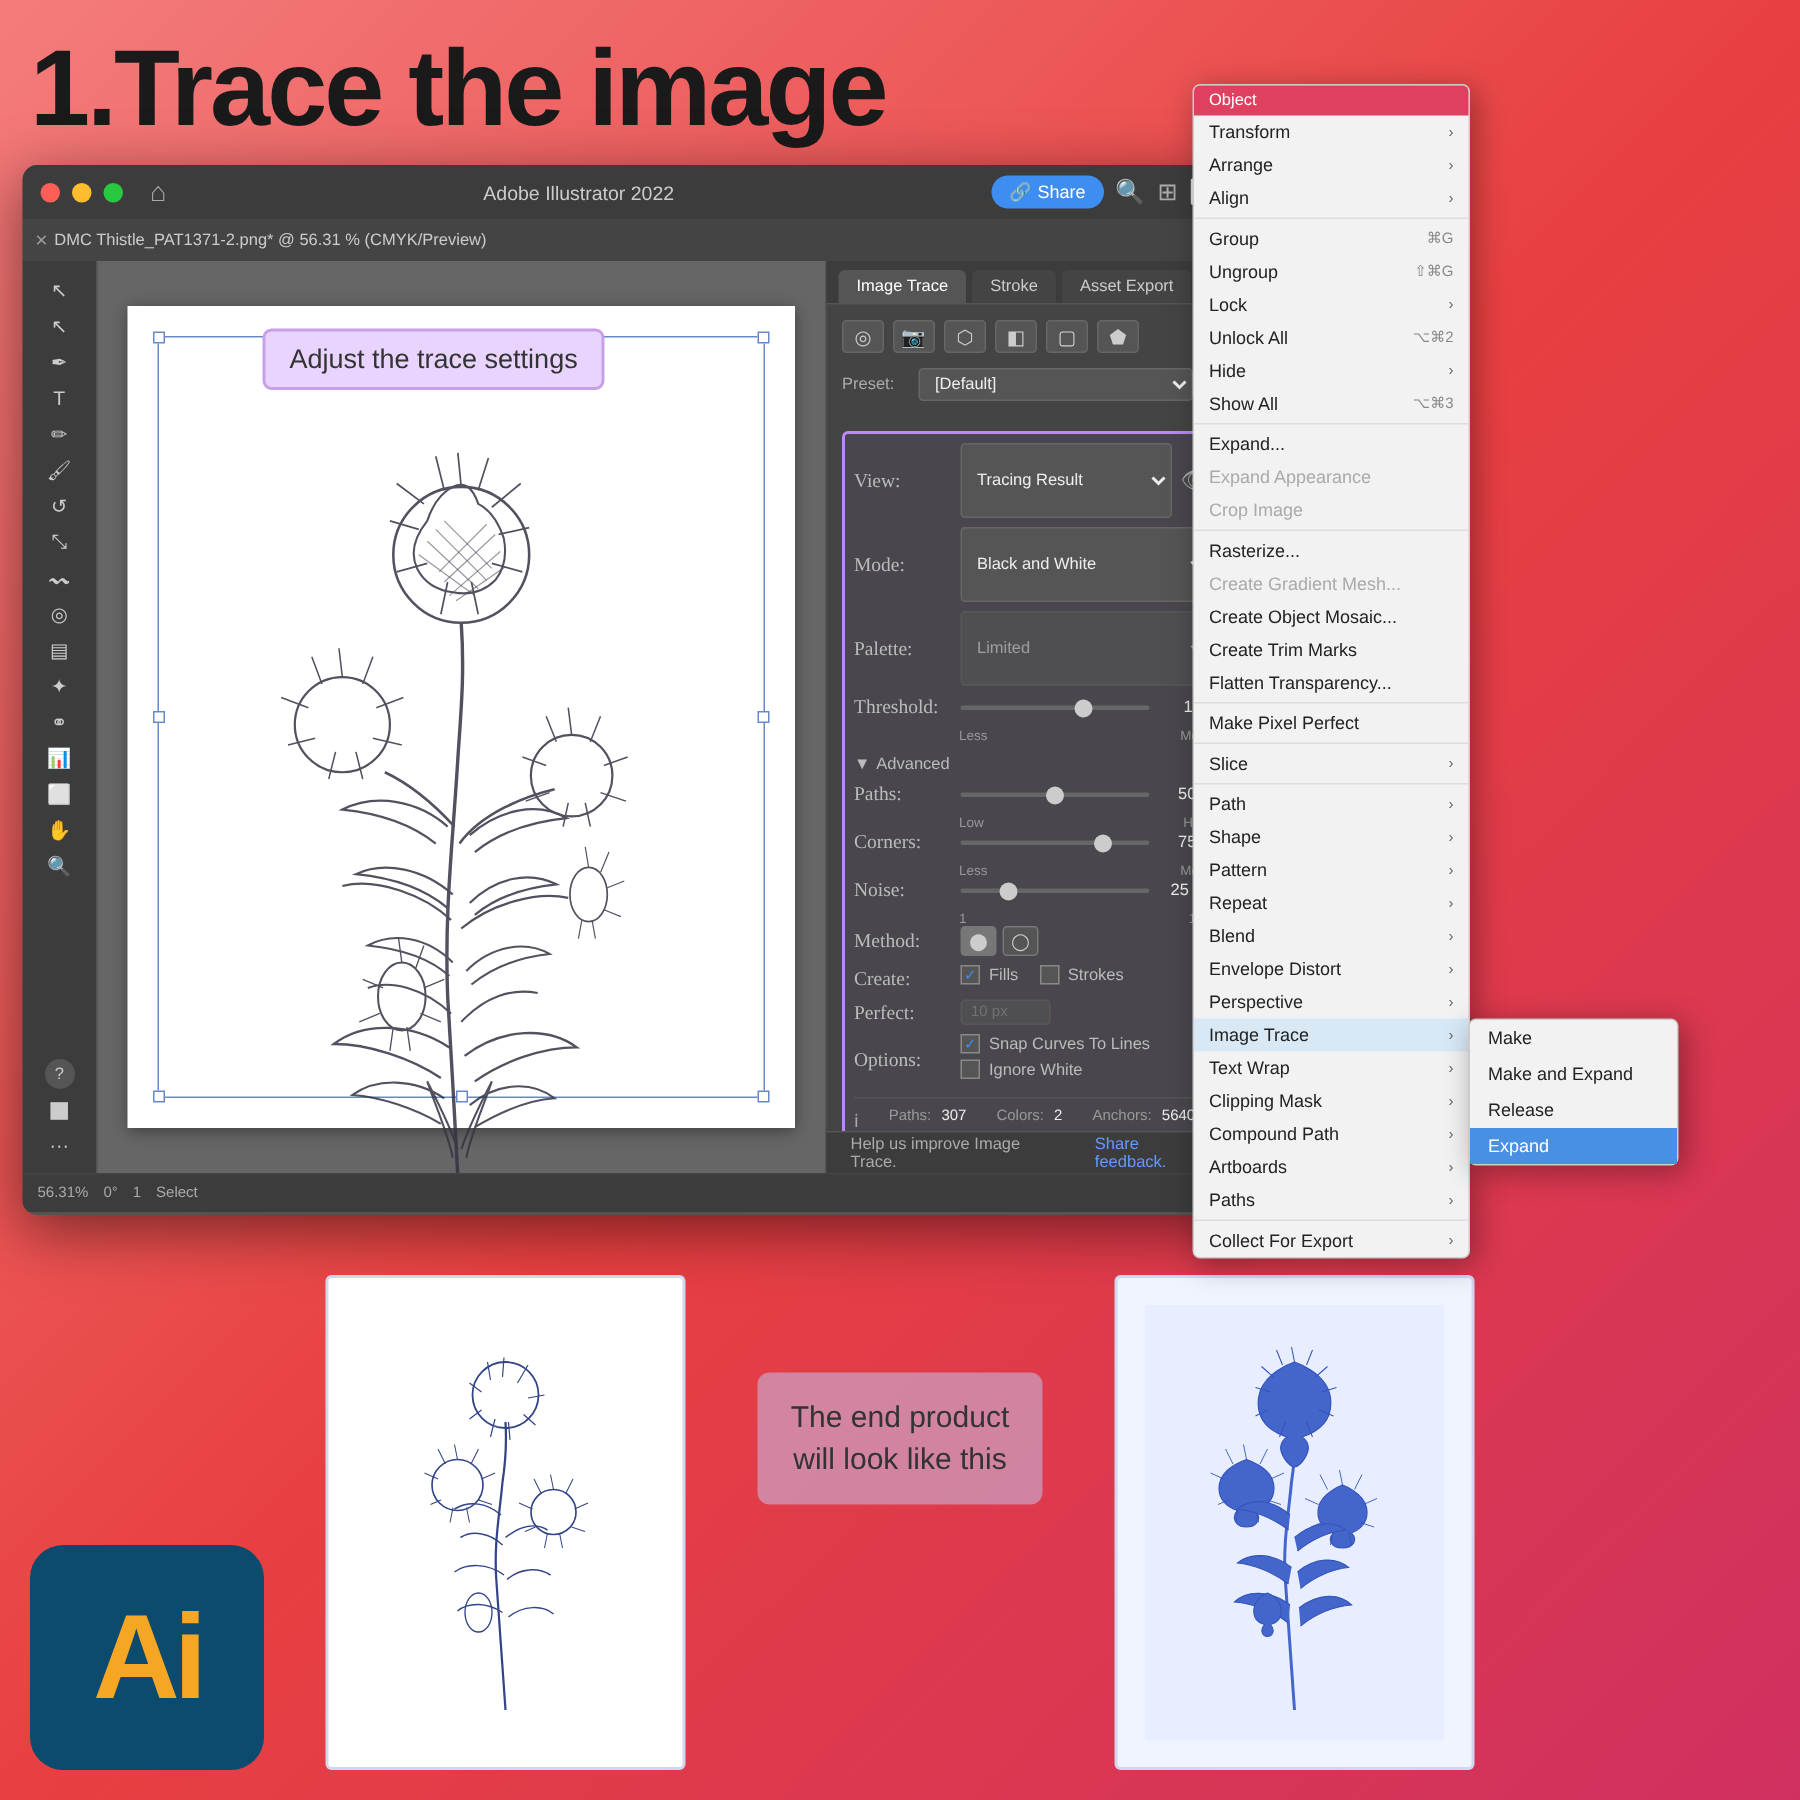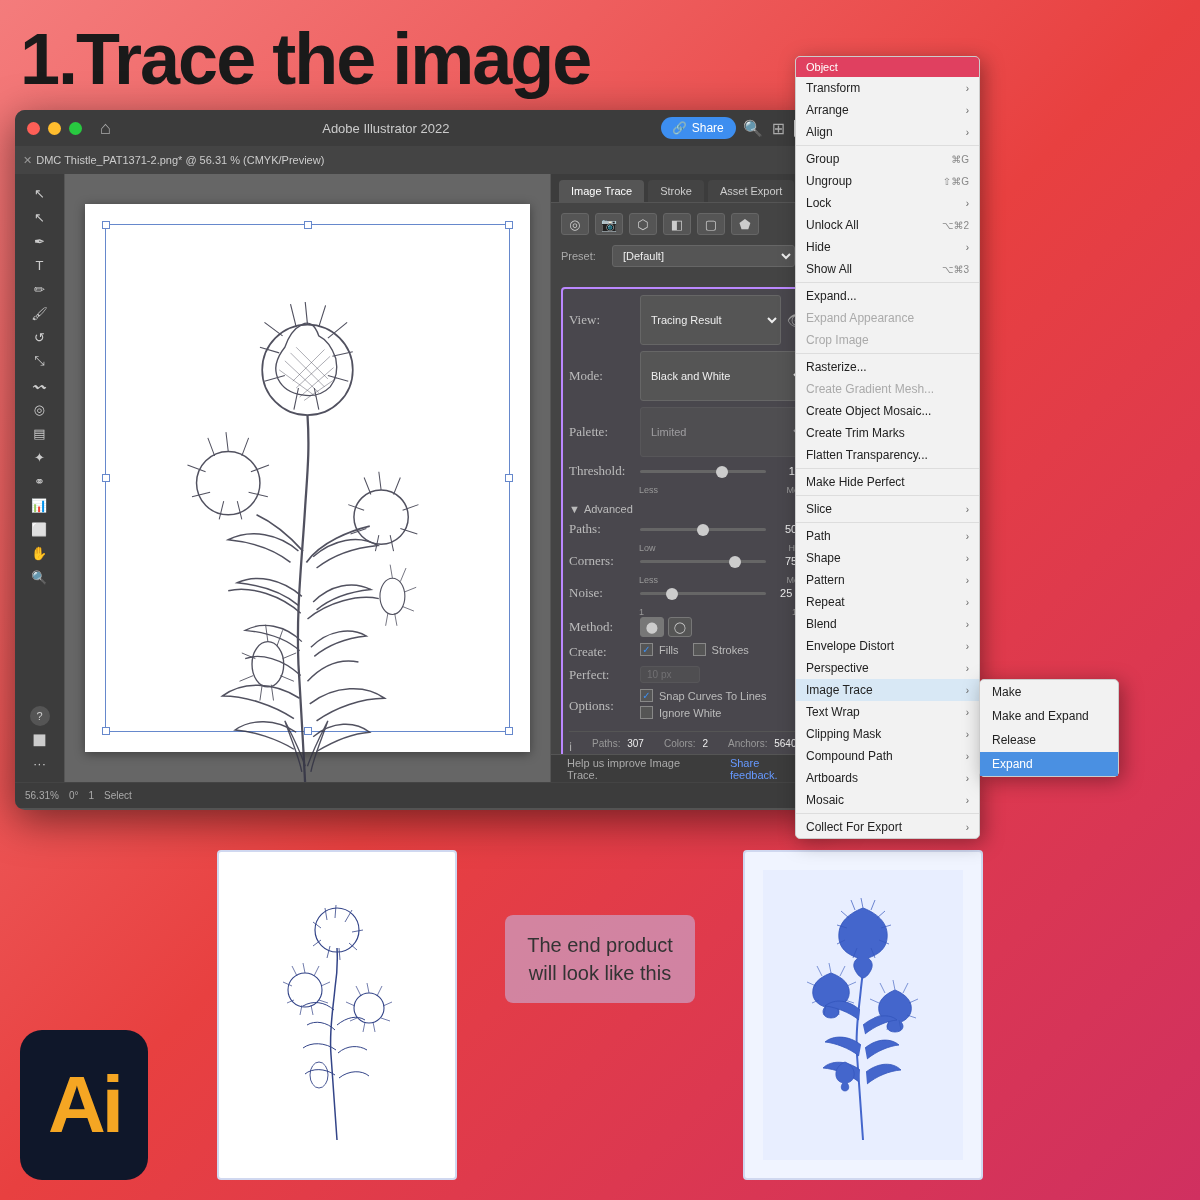--- a/index.html
+++ b/index.html
@@ -572,23 +572,23 @@
       justify-content: center;
       gap: 48px;
       padding: 20px;
     }
 
     
     .ai-logo {
       position: absolute;
       bottom: 20px;
       left: 20px;
-      width: 128px;
+      width: 156px;
       height: 150px;
-      background: #0f172a;
+      background: #0c4a6e;
       border-radius: 22px;
       display: flex;
       align-items: center;
       justify-content: center;
       font-size: 80px;
       font-weight: 900;
       color: #f5a623;
       letter-spacing: -4px;
     }
 
@@ -681,20 +681,23 @@
       <div class="tool-icon">✋</div>
       <div class="tool-icon">🔍</div>
       <div style="flex:1;"></div>
       <div class="tool-icon" style="background:#555;border-radius:50%;width:20px;height:20px;font-size:11px;">?</div>
       <div class="tool-icon" style="font-size:18px;">◼</div>
       <div class="tool-icon">···</div>
     </div>
 
     <div class="canvas-area">
 
+      <div class="annotation-bubble">
+        <span>Adjust the trace settings</span>
+      </div>
       <div class="canvas-white">
 
         <div class="selection-box">
           <div class="selection-handle sh-tl"></div>
           <div class="selection-handle sh-tm"></div>
           <div class="selection-handle sh-tr"></div>
           <div class="selection-handle sh-ml"></div>
           <div class="selection-handle sh-mr"></div>
           <div class="selection-handle sh-bl"></div>
           <div class="selection-handle sh-bm"></div>
@@ -1002,21 +1005,21 @@
       <span>Create Object Mosaic...</span>
     </div>
   <div class="menu-item">
       <span>Create Trim Marks</span>
     </div>
   <div class="menu-item">
       <span>Flatten Transparency...</span>
     </div>
   <div class="menu-separator"></div>
   <div class="menu-item">
-      <span>Make Hide Perfect</span>
+      <span>Make Pixel Perfect</span>
     </div>
   <div class="menu-separator"></div>
   <div class="menu-item">
       <span>Slice</span>
       <span class="menu-item-arrow">›</span>
     </div>
   <div class="menu-separator"></div>
   <div class="menu-item">
       <span>Path</span>
       <span class="menu-item-arrow">›</span>
@@ -1067,21 +1070,21 @@
     </div>
   <div class="menu-item">
       <span>Compound Path</span>
       <span class="menu-item-arrow">›</span>
     </div>
   <div class="menu-item">
       <span>Artboards</span>
       <span class="menu-item-arrow">›</span>
     </div>
   <div class="menu-item">
-      <span>Mosaic</span>
+      <span>Paths</span>
       <span class="menu-item-arrow">›</span>
     </div>
   <div class="menu-separator"></div>
   <div class="menu-item">
       <span>Collect For Export</span>
       <span class="menu-item-arrow">›</span>
     </div>
 </div>
 
 <div class="bottom-section">

